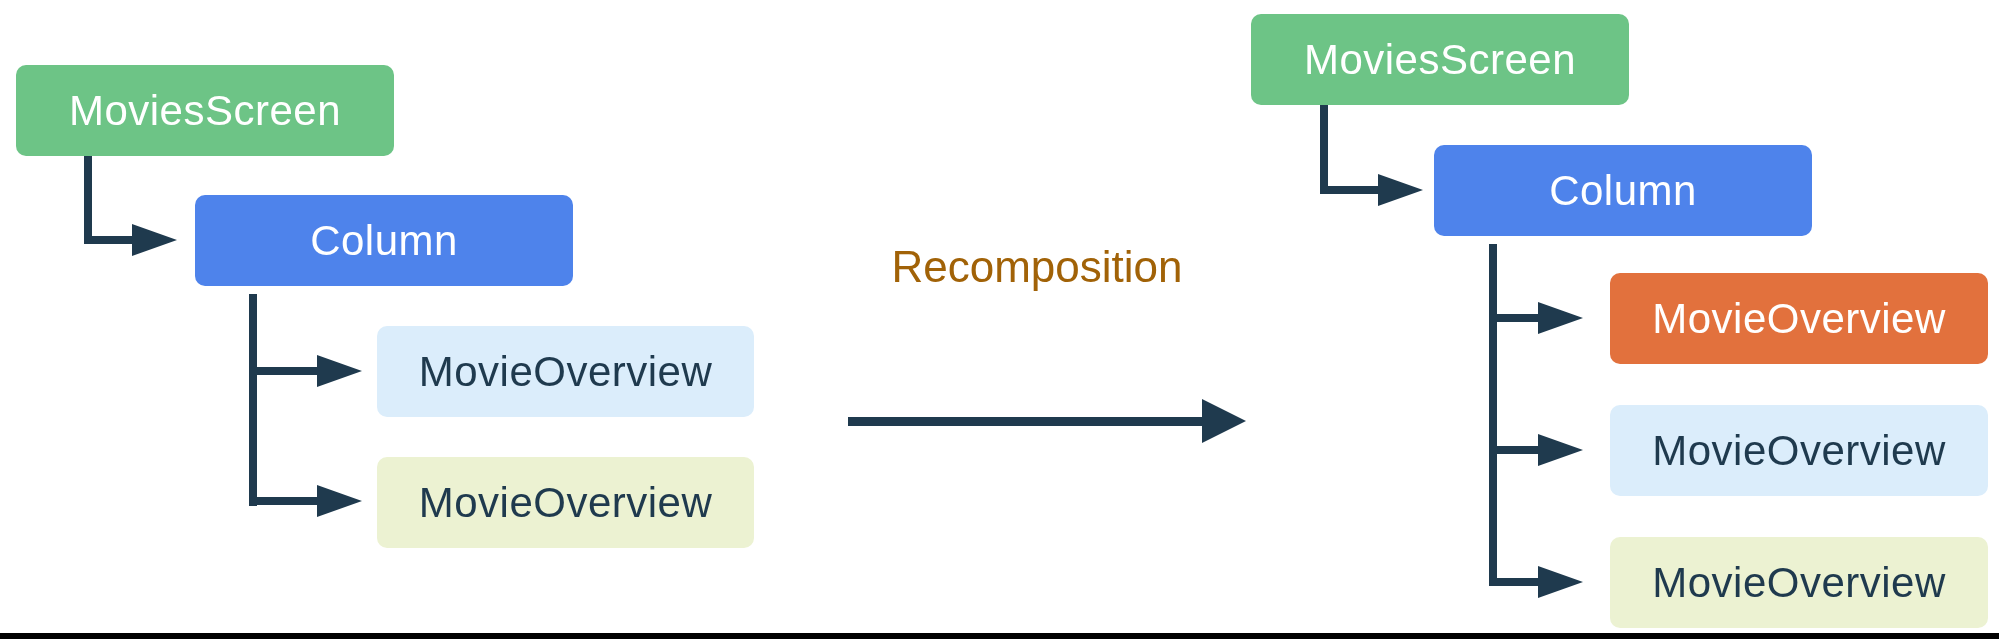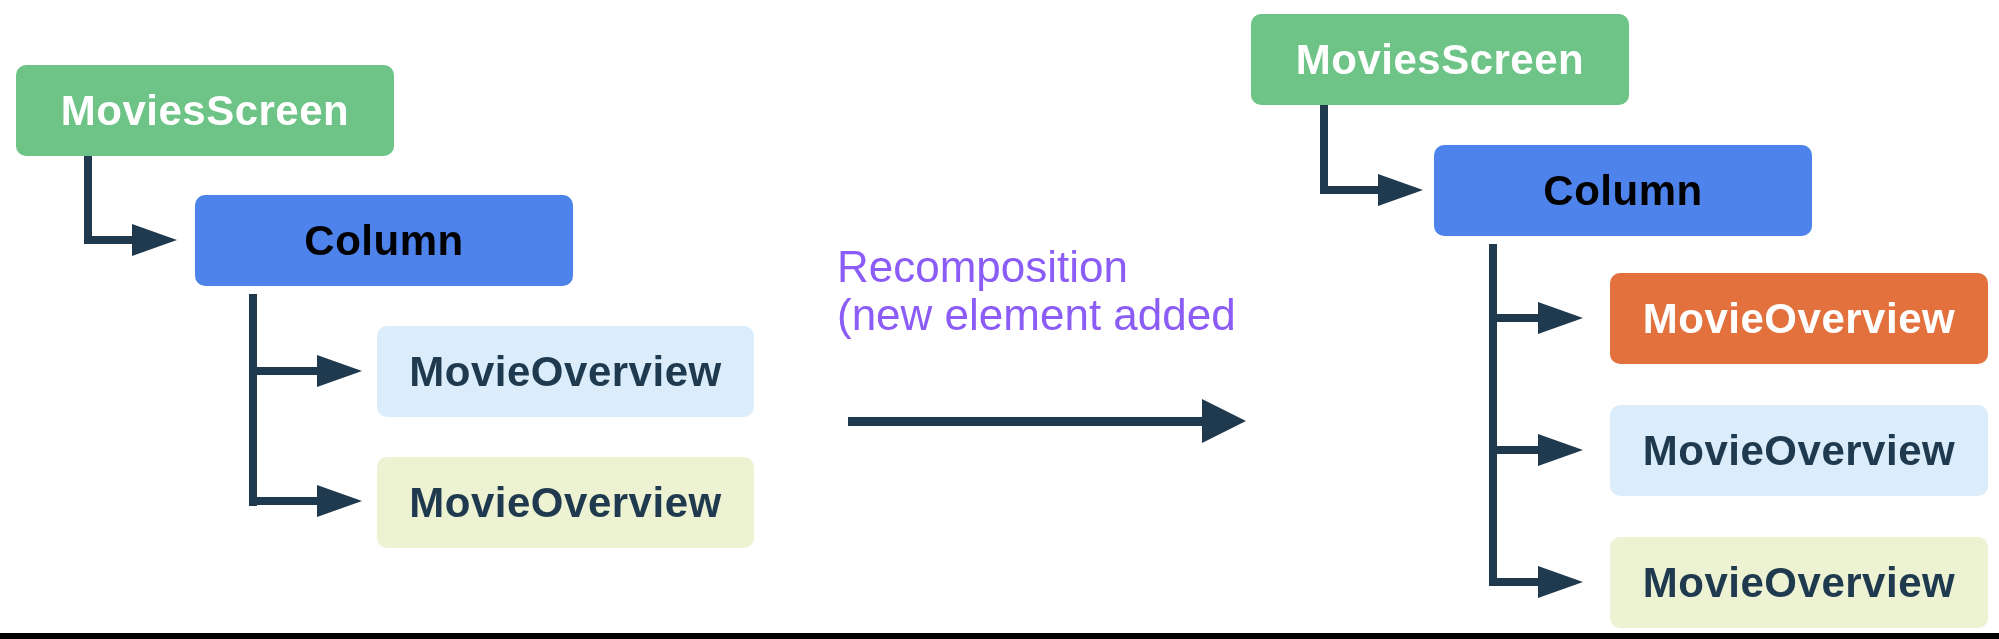--- a/index.html
+++ b/index.html
@@ -3,36 +3,36 @@
 <meta charset="utf-8">
 <style>
   html,body{margin:0;padding:0;background:#ffffff;}
   .canvas{
     position:relative;width:1999px;height:639px;background:#ffffff;
     font-family:"Liberation Sans",sans-serif;overflow:hidden;
   }
   .node{
     position:absolute;height:91px;border-radius:10px;
     display:flex;align-items:center;justify-content:center;
-    font-size:42px;font-weight:700;letter-spacing:0.5px;
+    font-size:42px;font-weight:400;letter-spacing:0.5px;
   }
   .node.green{background:#6DC486;color:#ffffff;}
-  .node.blue{background:#4E83EB;color:#000000;}
+  .node.blue{background:#4E83EB;color:#ffffff;}
   .node.orange{background:#E2713D;color:#ffffff;}
   .node.lightblue{background:#DBEDFB;color:#1F3A4E;}
   .node.paleyellow{background:#ECF2D2;color:#1F3A4E;}
   .seg{position:absolute;background:#1F3A4E;}
   .tri{position:absolute;width:0;height:0;
        border-top:16px solid transparent;border-bottom:16px solid transparent;
        border-left:45px solid #1F3A4E;}
   .tri.big{border-top:22px solid transparent;border-bottom:22px solid transparent;
        border-left:44px solid #1F3A4E;}
   .annotation{
     position:absolute;left:837px;top:243px;width:400px;
-    color:#8b5cf6;font-size:44px;line-height:48px;font-weight:500;
+    text-align:center;color:#a16207;font-size:44px;line-height:48px;font-weight:500;
   }
   .bottom-bar{position:absolute;left:0;top:633px;width:1999px;height:6px;background:#000000;}
 </style>
 </head>
 <body>
 
 <div class="canvas">
 
   <div class="node green" style="left:16px;top:65px;width:378px;">MoviesScreen</div>
 
@@ -47,21 +47,20 @@
   <div class="tri" style="left:317px;top:355px;"></div>
   <div class="seg" style="left:249px;top:497px;width:70px;height:8px;"></div>
   <div class="tri" style="left:317px;top:485px;"></div>
 
   <div class="node lightblue" style="left:377px;top:326px;width:377px;">MovieOverview</div>
 
   <div class="node paleyellow" style="left:377px;top:457px;width:377px;">MovieOverview</div>
 
   <div class="annotation">
     <div>Recomposition</div>
-    <div>(new element added</div>
   </div>
 
   <div class="seg" style="left:848px;top:417px;width:356px;height:9px;"></div>
   <div class="tri big" style="left:1202px;top:399px;"></div>
 
   <div class="node green" style="left:1251px;top:14px;width:378px;">MoviesScreen</div>
 
   <div class="seg" style="left:1320px;top:105px;width:8px;height:89px;"></div>
   <div class="seg" style="left:1320px;top:186px;width:60px;height:8px;"></div>
   <div class="tri" style="left:1378px;top:174px;"></div>

